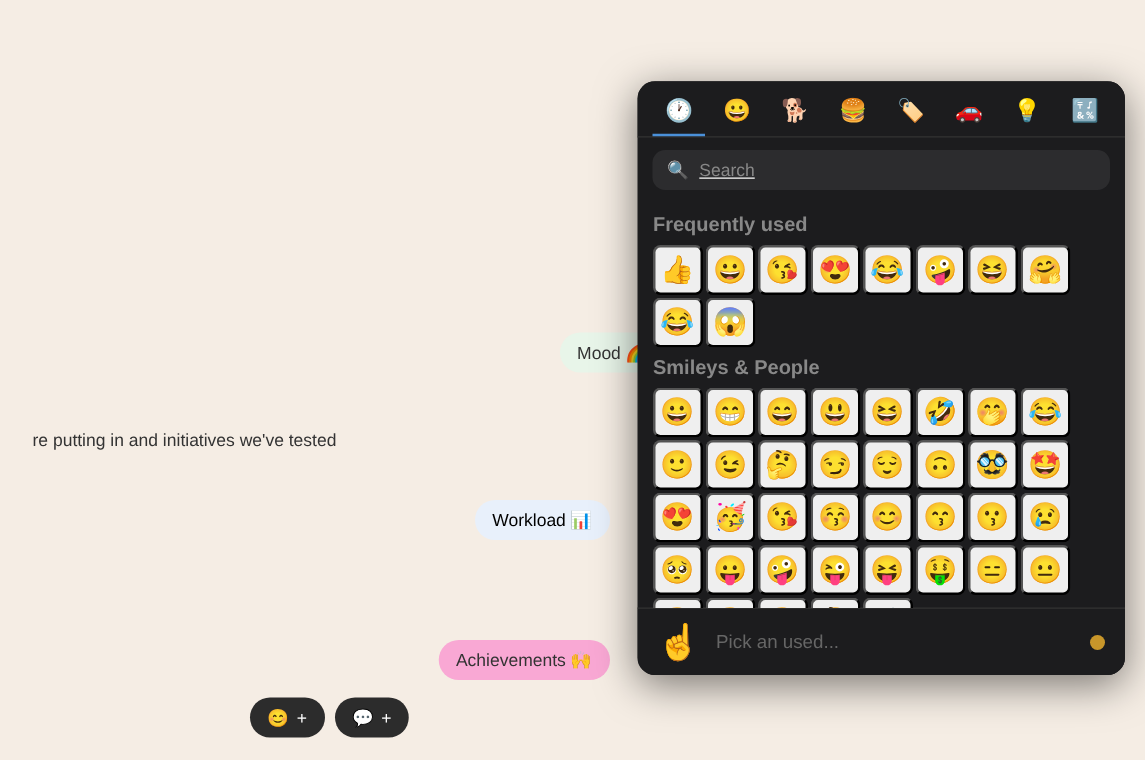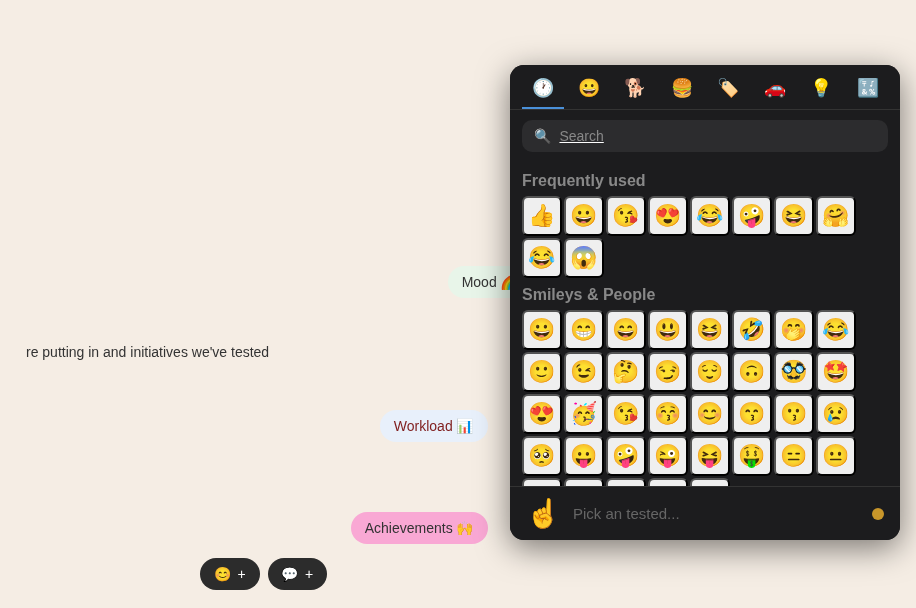--- a/index.html
+++ b/index.html
@@ -63,25 +63,24 @@
       top: 340px;
       left: 0;
       padding: 4px 16px;
       font-size: 14px;
       color: #333;
       margin-left: 10px;
     }
 
     .bubble-workload {
       background: #e8f0fb;
-      color: #7f1d1d;
+      color: #000000;
       position: absolute;
       top: 400px;
       right: 60px;
-      margin-top: 10px;
     }
 
     .bubble-achievements {
       background: #f9a8d4;
       color: #333;
       position: absolute;
       top: 512px;
       right: 60px;
     }
 
@@ -352,17 +351,17 @@
       <button class="emoji-item">🤐</button>
       <button class="emoji-item">🤫</button>
       <button class="emoji-item">🤔</button>
       <button class="emoji-item">👋</button>
     </div>
 
   </div>
 
   <div class="emoji-preview">
     <span class="preview-emoji">☝️</span>
-    <span class="preview-text">Pick an tested...</span>
+    <span class="preview-text">Pick an used...</span>
     <span class="preview-dot"></span>
   </div>
 
 </div>
 
 </body></html>

